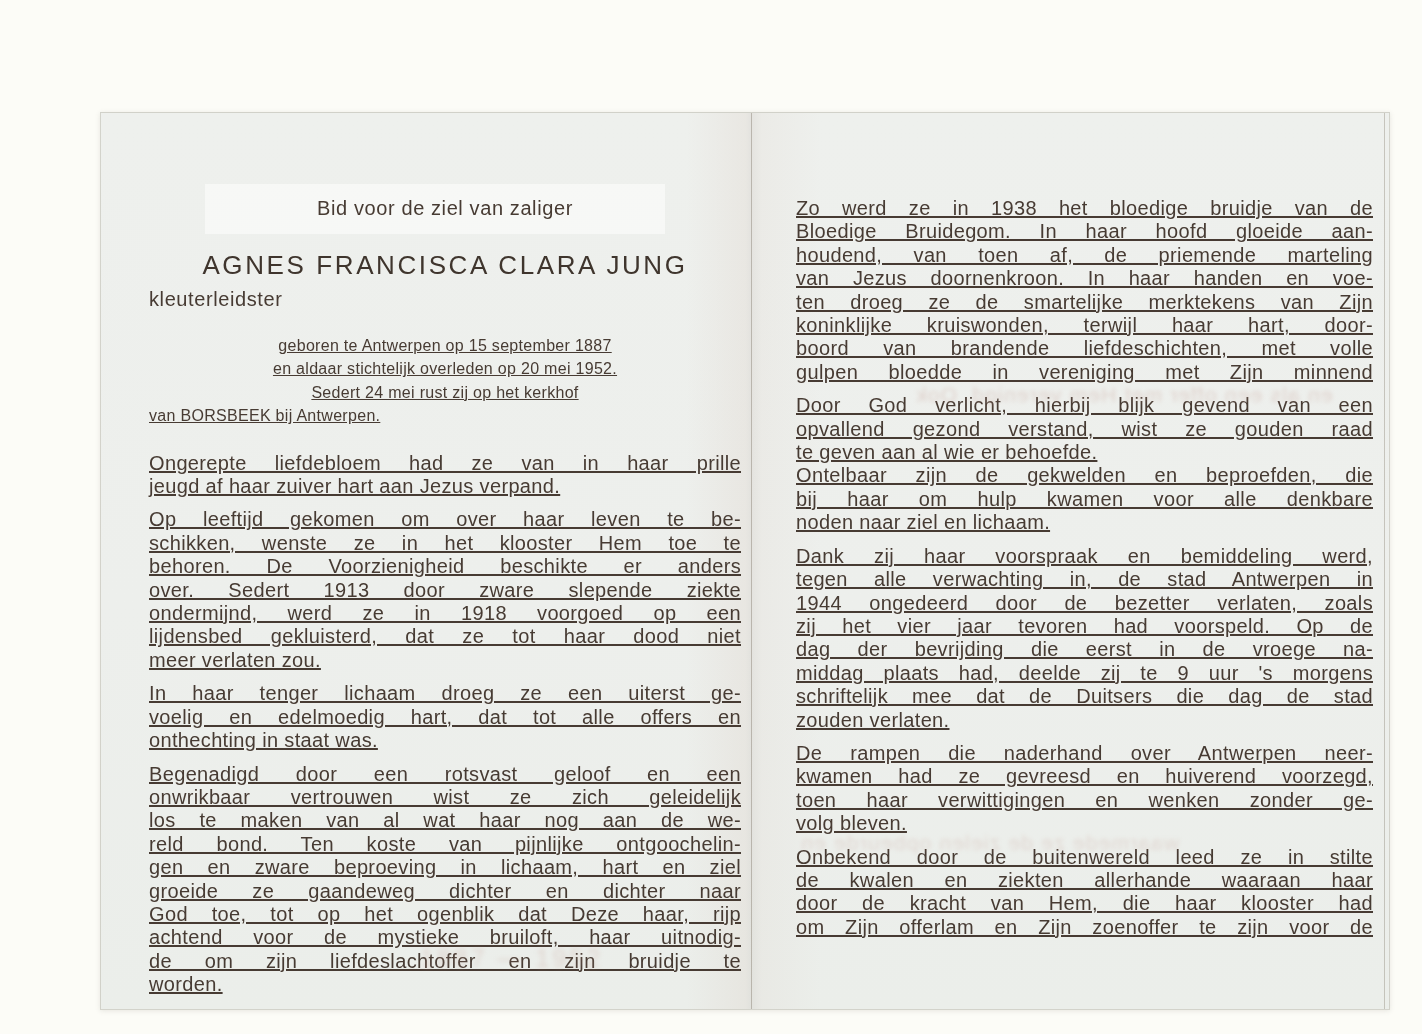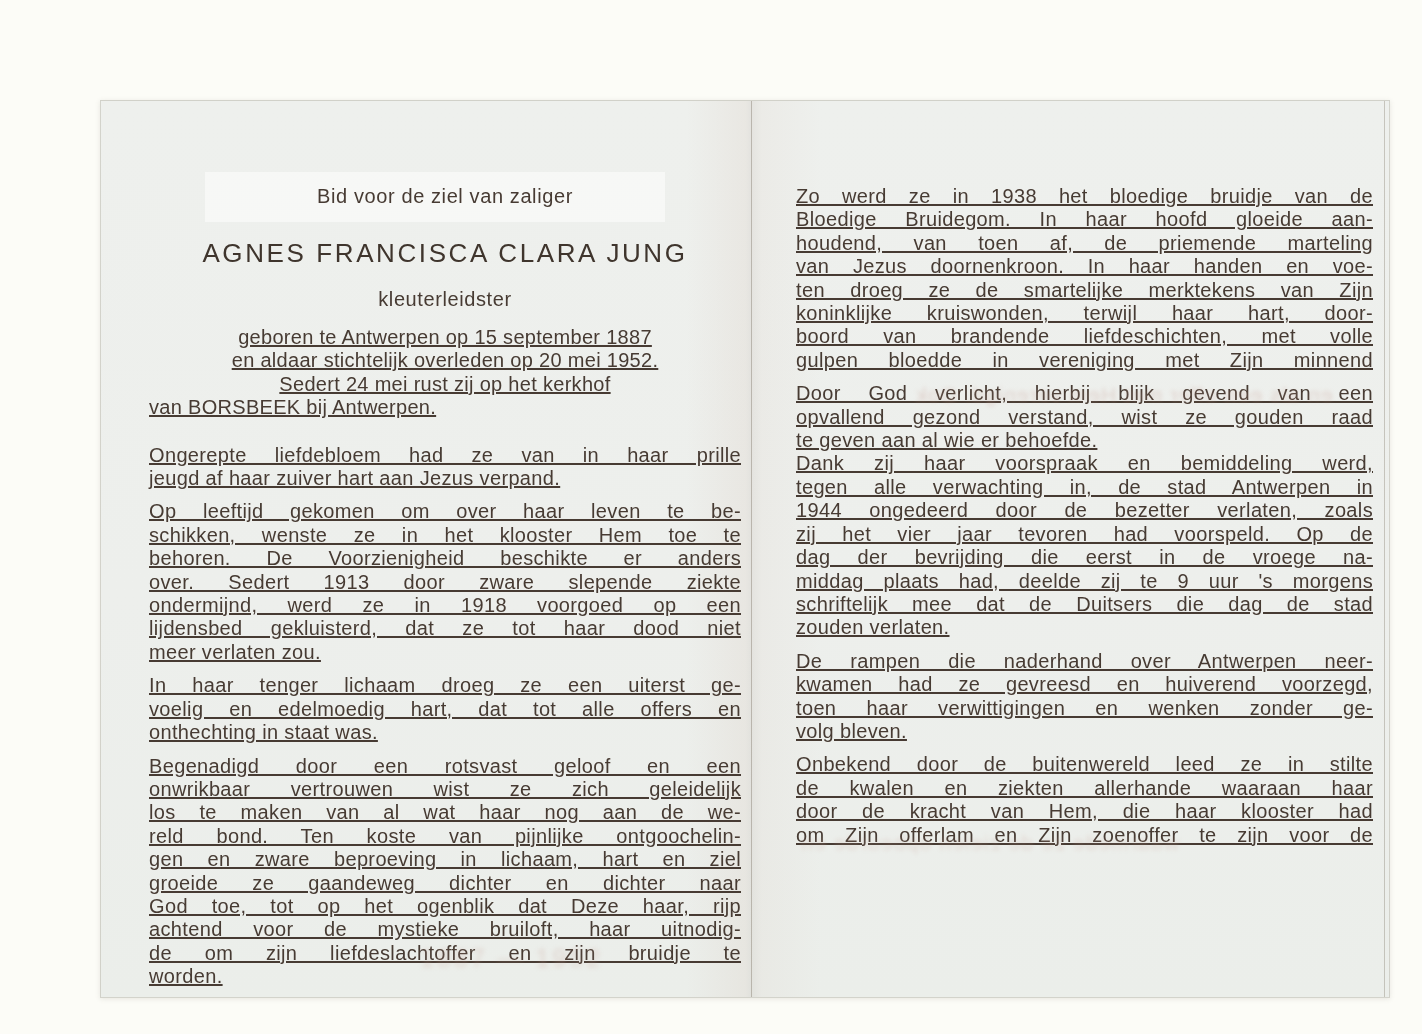--- a/index.html
+++ b/index.html
@@ -4,43 +4,43 @@
 <style>
   html,body{margin:0;padding:0;}
   body{
     width:1422px;height:1034px;position:relative;overflow:hidden;
     background:#fcfcf7;
     font-family:"Liberation Sans","DejaVu Sans",sans-serif;
   }
   .stage{position:absolute;inset:0;}
   
   .card{
-    position:absolute;left:100px;top:100px;width:1290px;height:898px;
+    position:absolute;left:100px;top:112px;width:1290px;height:898px;
     box-sizing:border-box;
     background:linear-gradient(180deg,#eef0ed 0%,#edefec 55%,#ebeeea 100%);
     border:1px solid rgba(168,162,148,.38);
     box-shadow:0 1px 5px rgba(100,95,85,.14);
     padding-left:19px;
   }
   .gutter{
     position:absolute;left:585px;top:0;width:135px;height:100%;
     background:linear-gradient(90deg,rgba(212,190,178,0) 0%,rgba(208,186,172,.16) 44%,rgba(165,148,138,.14) 48%,rgba(212,190,178,.10) 56%,rgba(212,190,178,0) 100%);
   }
   .fold-line{position:absolute;left:650px;top:0;width:1px;height:100%;background:rgba(143,136,123,.5);}
   .edge-line{position:absolute;left:1283px;top:0;width:1px;height:100%;background:rgba(148,141,128,.45);}
   .title-glow{position:absolute;left:104px;top:71px;width:460px;height:50px;background:rgba(255,255,255,.5);}
 
   .page{position:absolute;color:#473b33;}
   .page-left{left:48px;top:84px;width:592px;}
   .page-right{left:695px;top:84px;width:577px;}
 
   .intro{font-size:20px;line-height:23px;text-align:center;letter-spacing:.6px;}
   .name{font-size:26px;line-height:30px;text-align:center;letter-spacing:2.6px;margin-top:30px;color:#3f352d;}
-  .occupation{font-size:20px;line-height:23px;text-align:center;letter-spacing:.6px;margin-top:20px;}
-  .vitals{margin-top:15px;font-size:20px;line-height:23.4px;letter-spacing:.3px;}
+  .occupation{font-size:20px;line-height:23px;text-align:left;letter-spacing:.6px;margin-top:8px;}
+  .vitals{margin-top:23px;font-size:16px;line-height:23.4px;letter-spacing:.3px;}
   .vitals .line{text-align:center;text-align-last:center;}
   .body-text{margin-top:24px;}
 
   .para{font-size:20px;line-height:23.4px;letter-spacing:.35px;margin-bottom:10px;}
   .para.tight{margin-bottom:0;}
   .line{text-align:justify;text-align-last:justify;text-decoration:underline;}
   .line.line-end{text-align-last:left;}
 
   
   .ghost{
@@ -116,20 +116,25 @@
           <div class="line">koninklijke kruiswonden, terwijl haar hart, door-</div>
           <div class="line">boord van brandende liefdeschichten, met volle</div>
           <div class="line">gulpen bloedde in vereniging met Zijn minnend</div>
         </div>
       <div class="para tight">
           <div class="line">Door God verlicht, hierbij blijk gevend van een</div>
           <div class="line">opvallend gezond verstand, wist ze gouden raad</div>
           <div class="line line-end">te geven aan al wie er behoefde.</div>
         </div>
       <div class="para">
+          <div class="line">Ontelbaar zijn de gekwelden en beproefden, die</div>
+          <div class="line">bij haar om hulp kwamen voor alle denkbare</div>
+          <div class="line line-end">noden naar ziel en lichaam.</div>
+        </div>
+      <div class="para">
           <div class="line">Dank zij haar voorspraak en bemiddeling werd,</div>
           <div class="line">tegen alle verwachting in, de stad Antwerpen in</div>
           <div class="line">1944 ongedeerd door de bezetter verlaten, zoals</div>
           <div class="line">zij het vier jaar tevoren had voorspeld. Op de</div>
           <div class="line">dag der bevrijding die eerst in de vroege na-</div>
           <div class="line">middag plaats had, deelde zij te 9 uur 's morgens</div>
           <div class="line">schriftelijk mee dat de Duitsers die dag de stad</div>
           <div class="line line-end">zouden verlaten.</div>
         </div>
       <div class="para">

